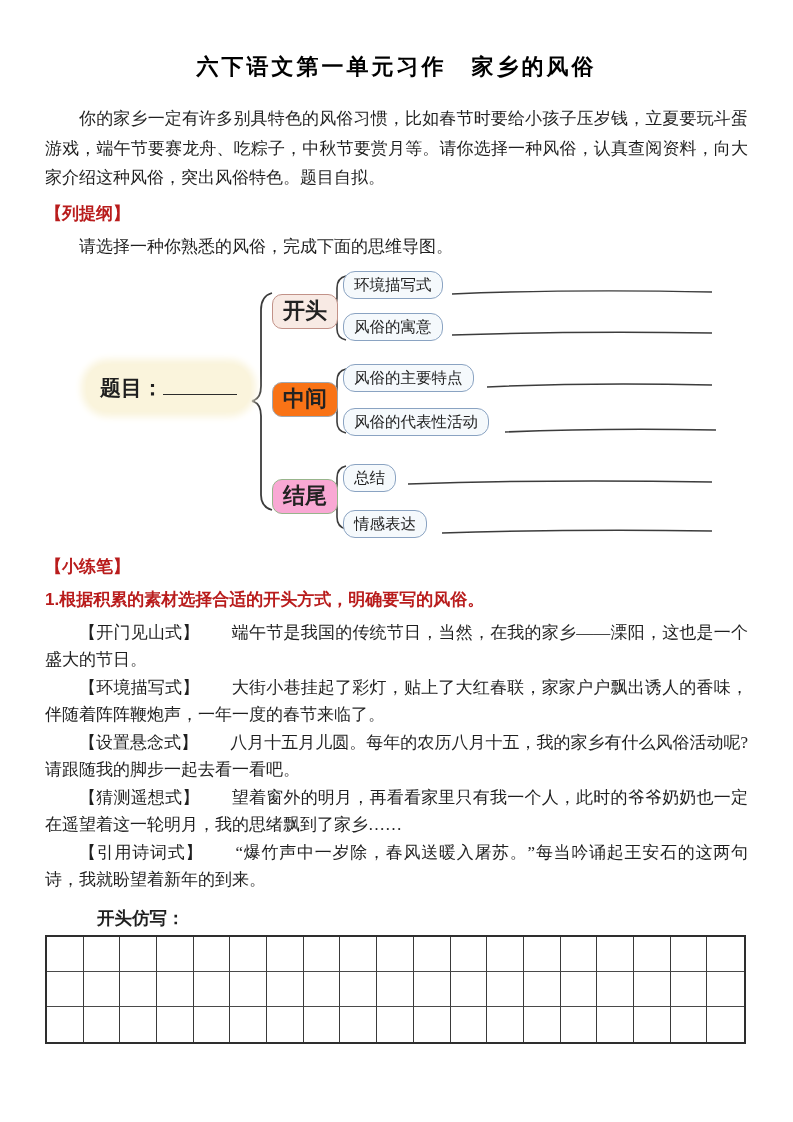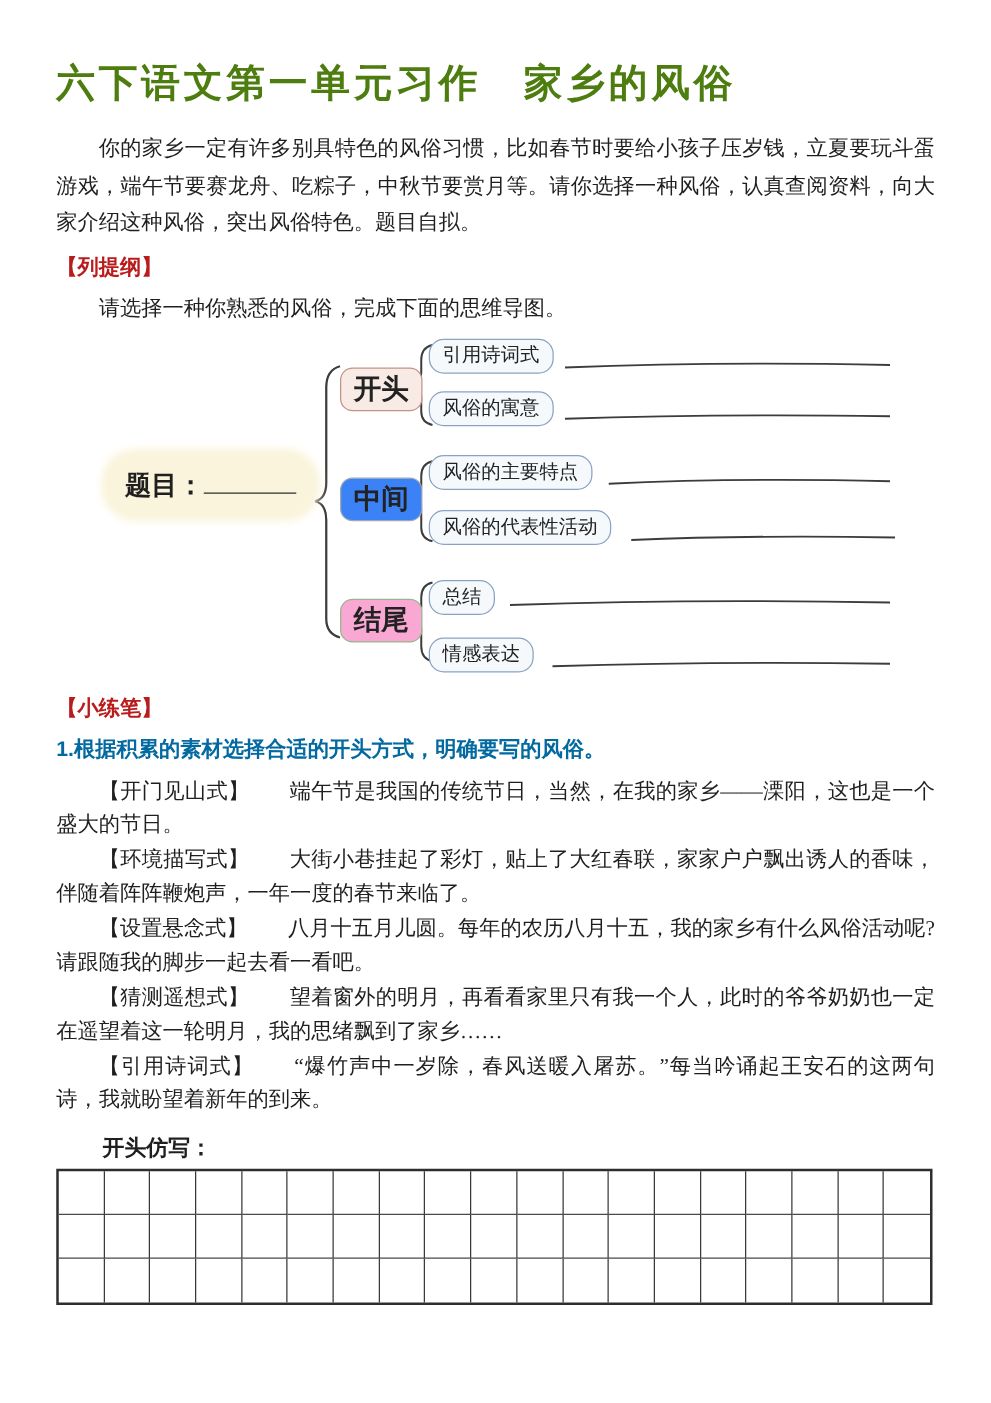--- a/index.html
+++ b/index.html
@@ -8,23 +8,23 @@
     width:793px; height:1122px; overflow:hidden;
     font-family:"Liberation Serif", serif;
     color:#1f1f1f;
     position:relative;
   }
   .page { padding:0 45px; }
 
   
   .doc-title {
     margin-top:46px;
-    text-align:left;
-    color:#4d7c0f;
-    font-size:31px;
+    text-align:center;
+    color:#000000;
+    font-size:22px;
     font-weight:bold;
     letter-spacing:3px;
     line-height:42px;
     font-family:"Liberation Serif", serif;
   }
 
   
   .intro {
     margin-top:16px;
     font-size:17px;
@@ -67,54 +67,54 @@
     padding:10px 14px;
     font-size:21px; font-weight:bold;
     white-space:nowrap;
   }
   .root-blank {
     display:inline-block; width:74px; height:1em;
     border-bottom:1.7px solid #2c2c2c; vertical-align:baseline;
   }
   .mm-branch { font-weight:bold; font-size:22px; border-radius:10px; }
   .b-open   { left:272px; top:31px;  background:#f8eae4; border:1.6px solid #c29288; }
-  .b-middle { left:272px; top:119px; background:#3b82f6; border:1.6px solid #9fa9b3; }
+  .b-middle { left:272px; top:119px; background:#f97316; border:1.6px solid #9fa9b3; }
   .b-end    { left:272px; top:216px; background:#f9a8d4; border:1.6px solid #98b58c; }
   .mm-sub   { background:#f5f9fc; border:1.6px solid #8aa3c2; }
   .s1 { left:343px; top:8px; }
   .s2 { left:343px; top:50px; }
   .s3 { left:343px; top:101px; }
   .s4 { left:343px; top:145px;text-align:center; }
   .s5 { left:343px; top:201px; }
   .s6 { left:343px; top:247px; }
 
   
   .task-line {
     margin-top:8px;
-    color:#0369a1;
+    color:#b91c1c;
     font-size:17px;
     font-weight:bold;
     font-family:"Liberation Sans", sans-serif;
     line-height:27px;
   }
   .example {
     font-size:17px;
     line-height:27.5px;
     text-align:justify;
     text-indent:2em;
   }
   .examples { margin-top:6px; }
   .ex-label {
     font-weight:normal;
     font-family:"Liberation Sans", sans-serif;
     margin-right:1.9em;
   }
   .copy-label {
     margin-top:12px;
-    margin-left:37px;
+    margin-left:52px;
     font-size:17.5px;
     font-weight:bold;
     font-family:"Liberation Sans", sans-serif;
   }
   
   .writing-grid {
     margin-top:5px;
     display:grid;
     width:701px;
     border:2px solid #2e2e2e;
@@ -159,21 +159,21 @@
       <path d="M 408 221 Q 550 216 712 219" fill="none" stroke="#3c3c3c" stroke-width="1.5"></path>
       <path d="M 442 270 Q 570 266 712 268" fill="none" stroke="#3c3c3c" stroke-width="1.5"></path>
     </svg>
 
     <div class="mm-root"><span>题目：</span><span class="root-blank"></span></div>
 
     <div class="mm-pill mm-branch b-open">开头</div>
     <div class="mm-pill mm-branch b-middle">中间</div>
     <div class="mm-pill mm-branch b-end">结尾</div>
 
-    <div class="mm-pill mm-sub s1">引用诗词式</div>
+    <div class="mm-pill mm-sub s1">环境描写式</div>
     <div class="mm-pill mm-sub s2">风俗的寓意</div>
     <div class="mm-pill mm-sub s3">风俗的主要特点</div>
     <div class="mm-pill mm-sub s4">风俗的代表性活动</div>
     <div class="mm-pill mm-sub s5">总结</div>
     <div class="mm-pill mm-sub s6">情感表达</div>
   </div>
 
   <div class="sec-header" style="margin-top:4px">【小练笔】</div>
 
   <div class="task-line">1.根据积累的素材选择合适的开头方式，明确要写的风俗。</div>

